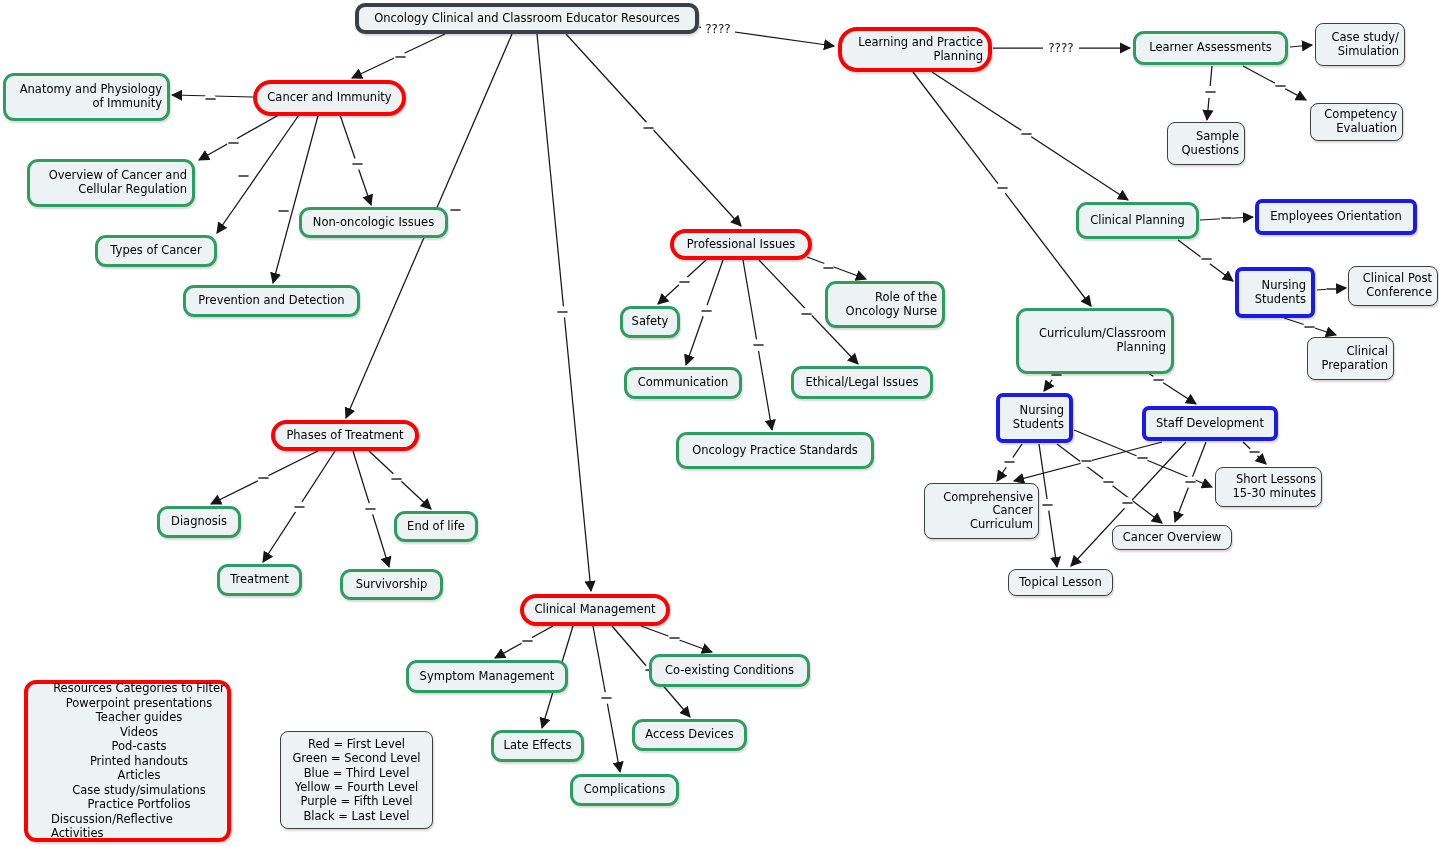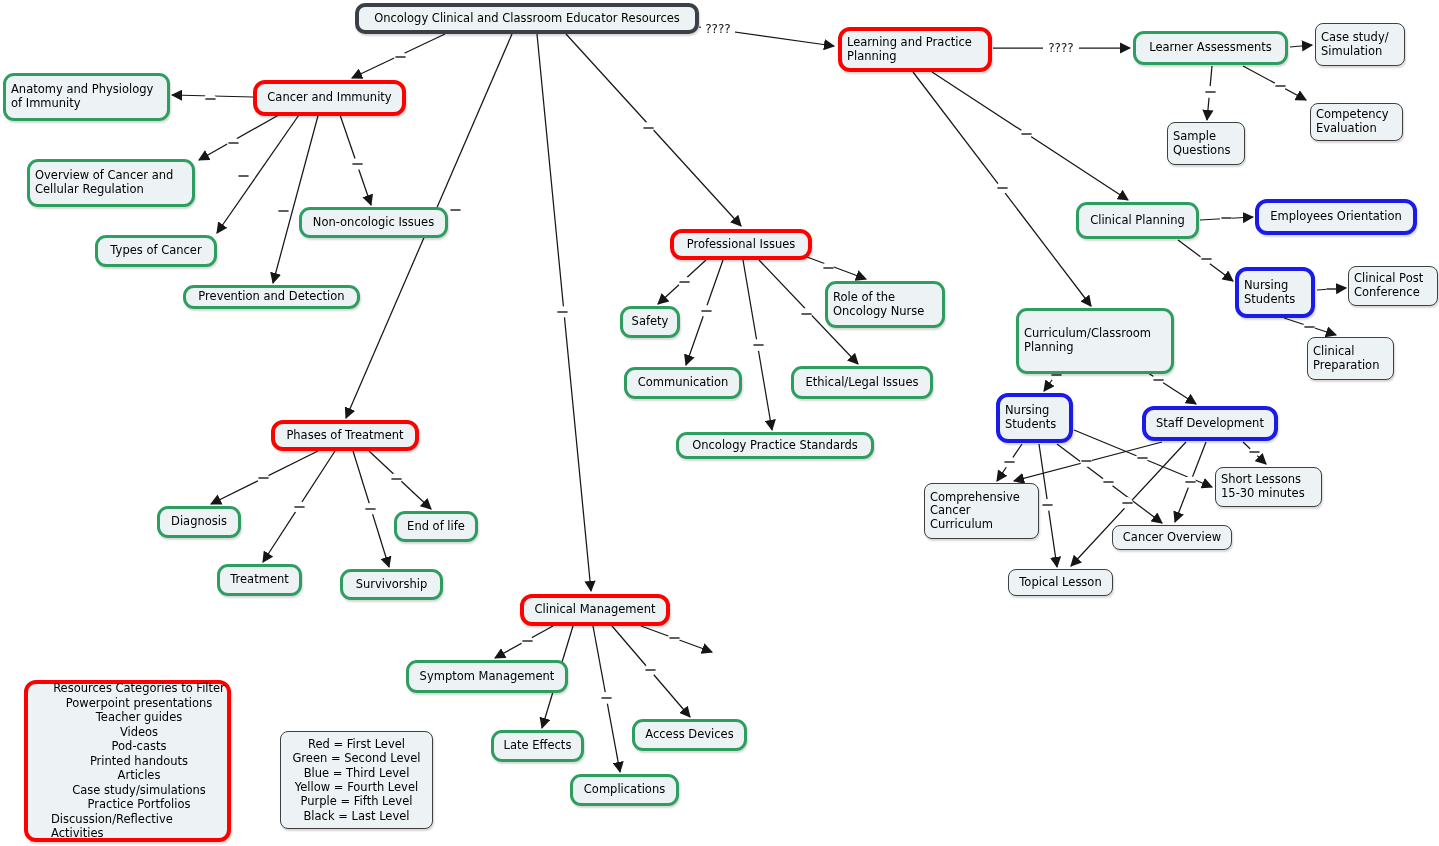--- a/index.html
+++ b/index.html
@@ -3,26 +3,26 @@
 <meta charset="utf-8">
 <style>
   html,body{margin:0;padding:0;background:#ffffff;}
   .canvas{position:relative;width:1439px;height:846px;background:#ffffff;overflow:hidden;
           font-family:"DejaVu Sans","Liberation Sans",sans-serif;}
   svg.links{position:absolute;left:0;top:0;width:1439px;height:846px;}
   .ln{stroke:#161616;stroke-width:1.25;fill:none;}
   .gap{fill:#ffffff;}
   .dash{stroke:#2b2b2b;stroke-width:1.6;stroke-linecap:round;}
   .node{position:absolute;box-sizing:border-box;display:flex;align-items:center;justify-content:center;
-        text-align:left;font-size:11.5px;line-height:1.18;color:#000;background:#edf2f4;
+        text-align:right;font-size:11.5px;line-height:1.18;color:#000;background:#edf2f4;
         padding:2px 5px;box-shadow:1px 2px 2px rgba(0,0,0,0.16);}
   .root{border:4px solid #3a4045;border-radius:10px;white-space:nowrap;font-size:11.5px;}
-  .lv1{border:4px solid #ff0000;border-radius:12px;}
+  .lv1{border:4px solid #ff0000;border-radius:19px;}
   .lv2{border:3.5px solid #2e9e60;border-radius:11px;}
-  .lv3{border:4.5px solid #1b1be8;border-radius:12px;}
+  .lv3{border:4.5px solid #1b1be8;border-radius:7px;}
   .plain{border:1.4px solid #3f3f3f;border-radius:8px;}
   .linklabel{position:absolute;background:#ffffff;font-size:12px;color:#111;text-align:center;
              line-height:16px;}
   .legend{position:absolute;box-sizing:border-box;background:#edf2f4;display:flex;flex-direction:column;
           align-items:center;justify-content:center;font-size:11.5px;line-height:1.26;color:#000;
           box-shadow:1px 2px 2px rgba(0,0,0,0.16);}
   .legend.red{border:4px solid #ff0000;border-radius:12px;padding-left:23px;}
   .legend.plainb{border:1.4px solid #3f3f3f;border-radius:8px;}
 </style>
 </head>
@@ -258,37 +258,38 @@
   <div class="node lv1" style="left:838px;top:27px;width:154px;height:45px">Learning and Practice Planning</div>
   <div class="node lv1" style="left:253px;top:80px;width:153px;height:36px">Cancer and Immunity</div>
   <div class="node lv1" style="left:670px;top:229px;width:142px;height:31px">Professional Issues</div>
   <div class="node lv1" style="left:271px;top:420px;width:148px;height:31px">Phases of Treatment</div>
   <div class="node lv1" style="left:520px;top:594px;width:150px;height:32px">Clinical Management</div>
 
   <div class="node lv2" style="left:27px;top:159px;width:168px;height:48px">Overview of Cancer and Cellular Regulation</div>
   <div class="node lv2" style="left:3px;top:73px;width:167px;height:48px">Anatomy and Physiology of Immunity</div>
   <div class="node lv2" style="left:95px;top:235px;width:122px;height:32px">Types of Cancer</div>
   <div class="node lv2" style="left:299px;top:207px;width:149px;height:31px">Non-oncologic Issues</div>
-  <div class="node lv2" style="left:183px;top:285px;width:177px;height:24px">Prevention and Detection</div>
+  <div class="node lv2" style="left:183px;top:285px;width:177px;height:32px">Prevention and Detection</div>
   <div class="node lv2" style="left:620px;top:306px;width:60px;height:32px">Safety</div>
   <div class="node lv2" style="left:624px;top:367px;width:118px;height:32px">Communication</div>
   <div class="node lv2" style="left:825px;top:281px;width:120px;height:47px">Role of the Oncology Nurse</div>
   <div class="node lv2" style="left:791px;top:366px;width:142px;height:33px">Ethical/Legal Issues</div>
-  <div class="node lv2" style="left:676px;top:432px;width:198px;height:27px">Oncology Practice Standards</div>
+  <div class="node lv2" style="left:676px;top:432px;width:198px;height:37px">Oncology Practice Standards</div>
   <div class="node lv2" style="left:1133px;top:31px;width:155px;height:34px">Learner Assessments</div>
   <div class="node lv2" style="left:1076px;top:202px;width:123px;height:37px">Clinical Planning</div>
   <div class="node lv2" style="left:1016px;top:308px;width:158px;height:66px">Curriculum/Classroom Planning</div>
   <div class="node lv2" style="left:157px;top:506px;width:84px;height:32px">Diagnosis</div>
   <div class="node lv2" style="left:217px;top:564px;width:85px;height:32px">Treatment</div>
   <div class="node lv2" style="left:340px;top:569px;width:103px;height:31px">Survivorship</div>
   <div class="node lv2" style="left:394px;top:511px;width:84px;height:31px">End of life</div>
   <div class="node lv2" style="left:406px;top:660px;width:162px;height:33px">Symptom Management</div>
   <div class="node lv2" style="left:491px;top:730px;width:93px;height:32px">Late Effects</div>
   <div class="node lv2" style="left:570px;top:774px;width:109px;height:32px">Complications</div>
   <div class="node lv2" style="left:632px;top:719px;width:115px;height:32px">Access Devices</div>
+  <div class="node lv2" style="left:649px;top:654px;width:161px;height:33px">Co-existing Conditions</div>
 
   <div class="node lv3" style="left:1255px;top:199px;width:162px;height:36px">Employees Orientation</div>
   <div class="node lv3" style="left:1235px;top:267px;width:80px;height:51px">Nursing Students</div>
   <div class="node lv3" style="left:996px;top:393px;width:77px;height:50px">Nursing Students</div>
   <div class="node lv3" style="left:1142px;top:406px;width:136px;height:35px">Staff Development</div>
 
   <div class="node plain" style="left:1315px;top:23px;width:90px;height:43px">Case study/ Simulation</div>
   <div class="node plain" style="left:1310px;top:103px;width:93px;height:38px">Competency Evaluation</div>
   <div class="node plain" style="left:1167px;top:122px;width:78px;height:43px">Sample Questions</div>
   <div class="node plain" style="left:1348px;top:266px;width:90px;height:40px">Clinical Post Conference</div>

